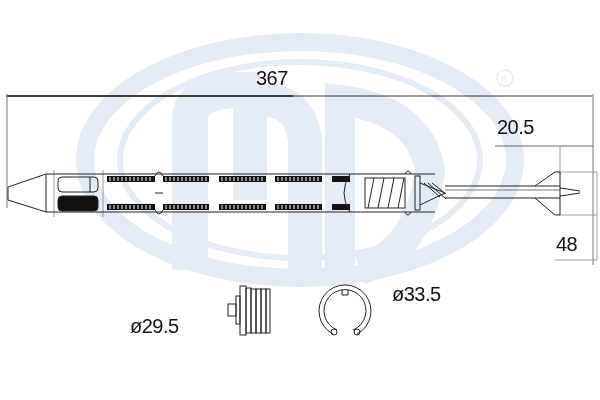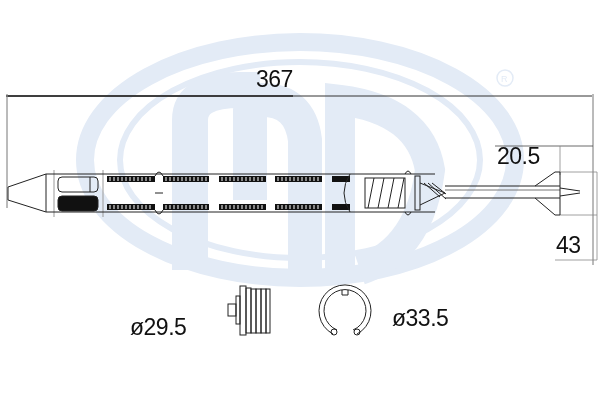--- a/index.html
+++ b/index.html
@@ -1,18 +1,18 @@
 <!DOCTYPE html>
 <html><head>
 <meta charset="utf-8">
 <style>
   html,body{margin:0;padding:0;background:#ffffff;}
   body{width:600px;height:400px;position:relative;overflow:hidden;font-family:"Liberation Sans",sans-serif;}
   #canvas{position:absolute;left:0;top:0;width:600px;height:400px;}
-  .dim{position:absolute;font-family:"Liberation Sans",sans-serif;color:#111;font-size:23px;line-height:1;letter-spacing:-0.5px;}
+  .dim{position:absolute;font-family:"Liberation Sans",sans-serif;color:#111;font-size:20px;line-height:1;letter-spacing:-0.5px;}
 </style>
 </head>
 <body>
 
 <svg id="canvas" viewBox="0 0 600 400" xmlns="http://www.w3.org/2000/svg">
 
   <g fill="none" stroke="#e3ebf6">
     <ellipse cx="300" cy="160" rx="215" ry="118" stroke-width="18"></ellipse>
     <ellipse cx="300" cy="160" rx="180" ry="98" stroke-width="6"></ellipse>
     <path d="M190 270 L190 120 Q190 90 240 90 L260 90" stroke-width="36"></path>
@@ -113,16 +113,16 @@
   <g stroke="#222" stroke-width="1" fill="none">
     <path d="M333 334 A26 26 0 1 1 357 334"></path>
     <path d="M337 330 A21 21 0 1 1 353 330"></path>
     <circle cx="334" cy="332" r="3"></circle>
     <circle cx="357" cy="332" r="3"></circle>
     <path d="M342 290 v5 h6 v-5"></path>
   </g>
 </svg>
 
 <div class="dim" style="left:256px;top:68px;">367</div>
-<div class="dim" style="left:497px;top:117px;margin-top:28px;">20.5</div>
-<div class="dim" style="left:556px;top:234px;">43</div>
+<div class="dim" style="left:497px;top:117px;">20.5</div>
+<div class="dim" style="left:556px;top:234px;">48</div>
 <div class="dim" style="left:130px;top:316px;">ø29.5</div>
-<div class="dim" style="left:392px;top:307px;">ø33.5</div>
+<div class="dim" style="left:392px;top:284px;">ø33.5</div>
 
 </body></html>

